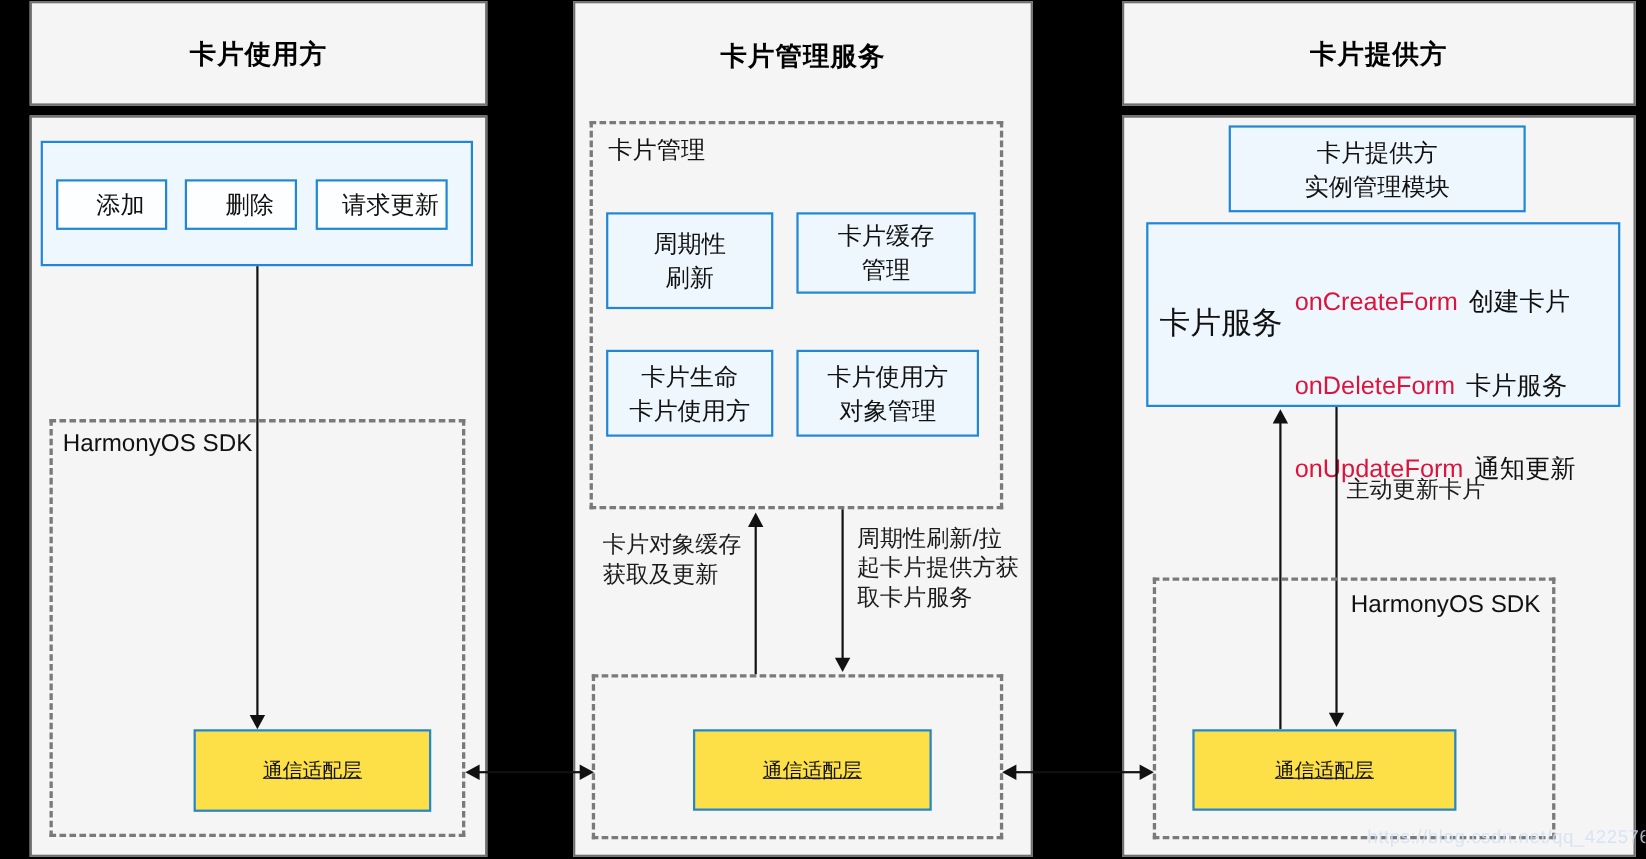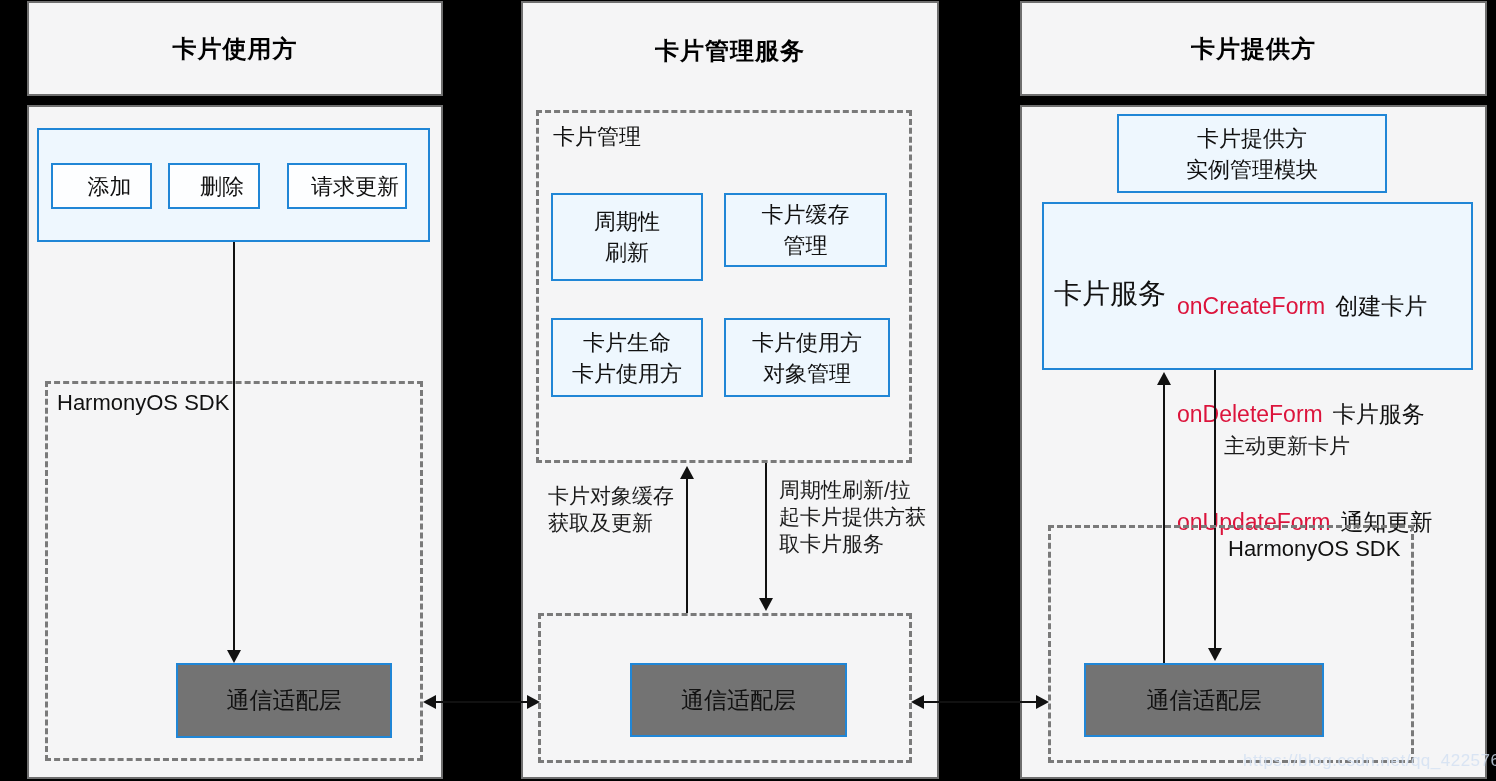--- a/index.html
+++ b/index.html
@@ -18,54 +18,54 @@
   }
   .dashedbox {
     position:absolute; border:3px dashed #7a7a7a; background:transparent;
   }
   .bluebox {
     position:absolute; border:2px solid #2086d6; background:#eef7fe;
     display:flex; align-items:center; justify-content:center;
     font-size:22px; color:#111; text-align:center; white-space:pre-line; line-height:31px;
   }
   .whitefill { background:#fdfeff;padding-left:16px; }
-  .commfill  { background:#737373; font-size:23px; }
+  .commfill  { background:#fde047; font-size:18px;text-decoration:underline; }
   .plainlabel {
     position:absolute; font-size:22px; color:#111; white-space:pre-line;
   }
   .arrowlabel {
     position:absolute; font-size:21px; color:#1b1b1b; line-height:27px; white-space:pre-line;
   }
   .vline { position:absolute; width:2px; background:#111; }
   .hline { position:absolute; height:2px; background:#111; }
   .head-up    { position:absolute; width:0; height:0; border-left:7px solid transparent; border-right:7px solid transparent; border-bottom:13px solid #111; }
   .head-down  { position:absolute; width:0; height:0; border-left:7px solid transparent; border-right:7px solid transparent; border-top:13px solid #111; }
   .head-left  { position:absolute; width:0; height:0; border-top:7px solid transparent; border-bottom:7px solid transparent; border-right:13px solid #111; }
   .head-right { position:absolute; width:0; height:0; border-top:7px solid transparent; border-bottom:7px solid transparent; border-left:13px solid #111; }
-  .service-line { display:flex; gap:10px; align-items:baseline; height:30px; margin-bottom:15px; font-size:23px;margin-top:32px; }
+  .service-line { display:flex; gap:10px; align-items:baseline; height:30px; margin-bottom:15px; font-size:23px; }
   .method-name { color:#dc143c; }
   .method-desc { color:#111; }
   .watermark {
     position:absolute; left:1243px; top:751px; font-size:17px;
     color:rgba(210,224,242,0.8); letter-spacing:0.5px; z-index:9;
   }
 </style>
 </head>
 <body>
 
 <div class="canvas">
 
   <div class="card" style="left:27px; top:1px; width:416px; height:95px;">
     <div class="col-title" style="left:0; top:0; width:100%; height:100%;">卡片使用方</div>
   </div>
   <div class="card" style="left:27px; top:105px; width:416px; height:674px;"></div>
 
   <div class="bluebox" style="left:37px; top:128px; width:393px; height:114px;"></div>
   <div class="bluebox whitefill" style="left:51px; top:163px; width:101px; height:46px;">添加</div>
-  <div class="bluebox whitefill" style="left:168px; top:163px; width:92px; height:46px;">删除</div>
+  <div class="bluebox whitefill" style="left:168px; top:163px; width:102px; height:46px;">删除</div>
   <div class="bluebox whitefill" style="left:287px; top:163px; width:120px; height:46px;">请求更新</div>
 
   <div class="dashedbox" style="left:45px; top:381px; width:378px; height:380px;"></div>
   <div class="plainlabel" style="left:57px; top:390px;">HarmonyOS SDK</div>
 
   <div class="bluebox commfill" style="left:176px; top:663px; width:216px; height:75px;">通信适配层</div>
 
   <div class="vline" style="left:233px; top:242px; height:409px;"></div>
   <div class="head-down" style="left:227px; top:650px;"></div>
 

